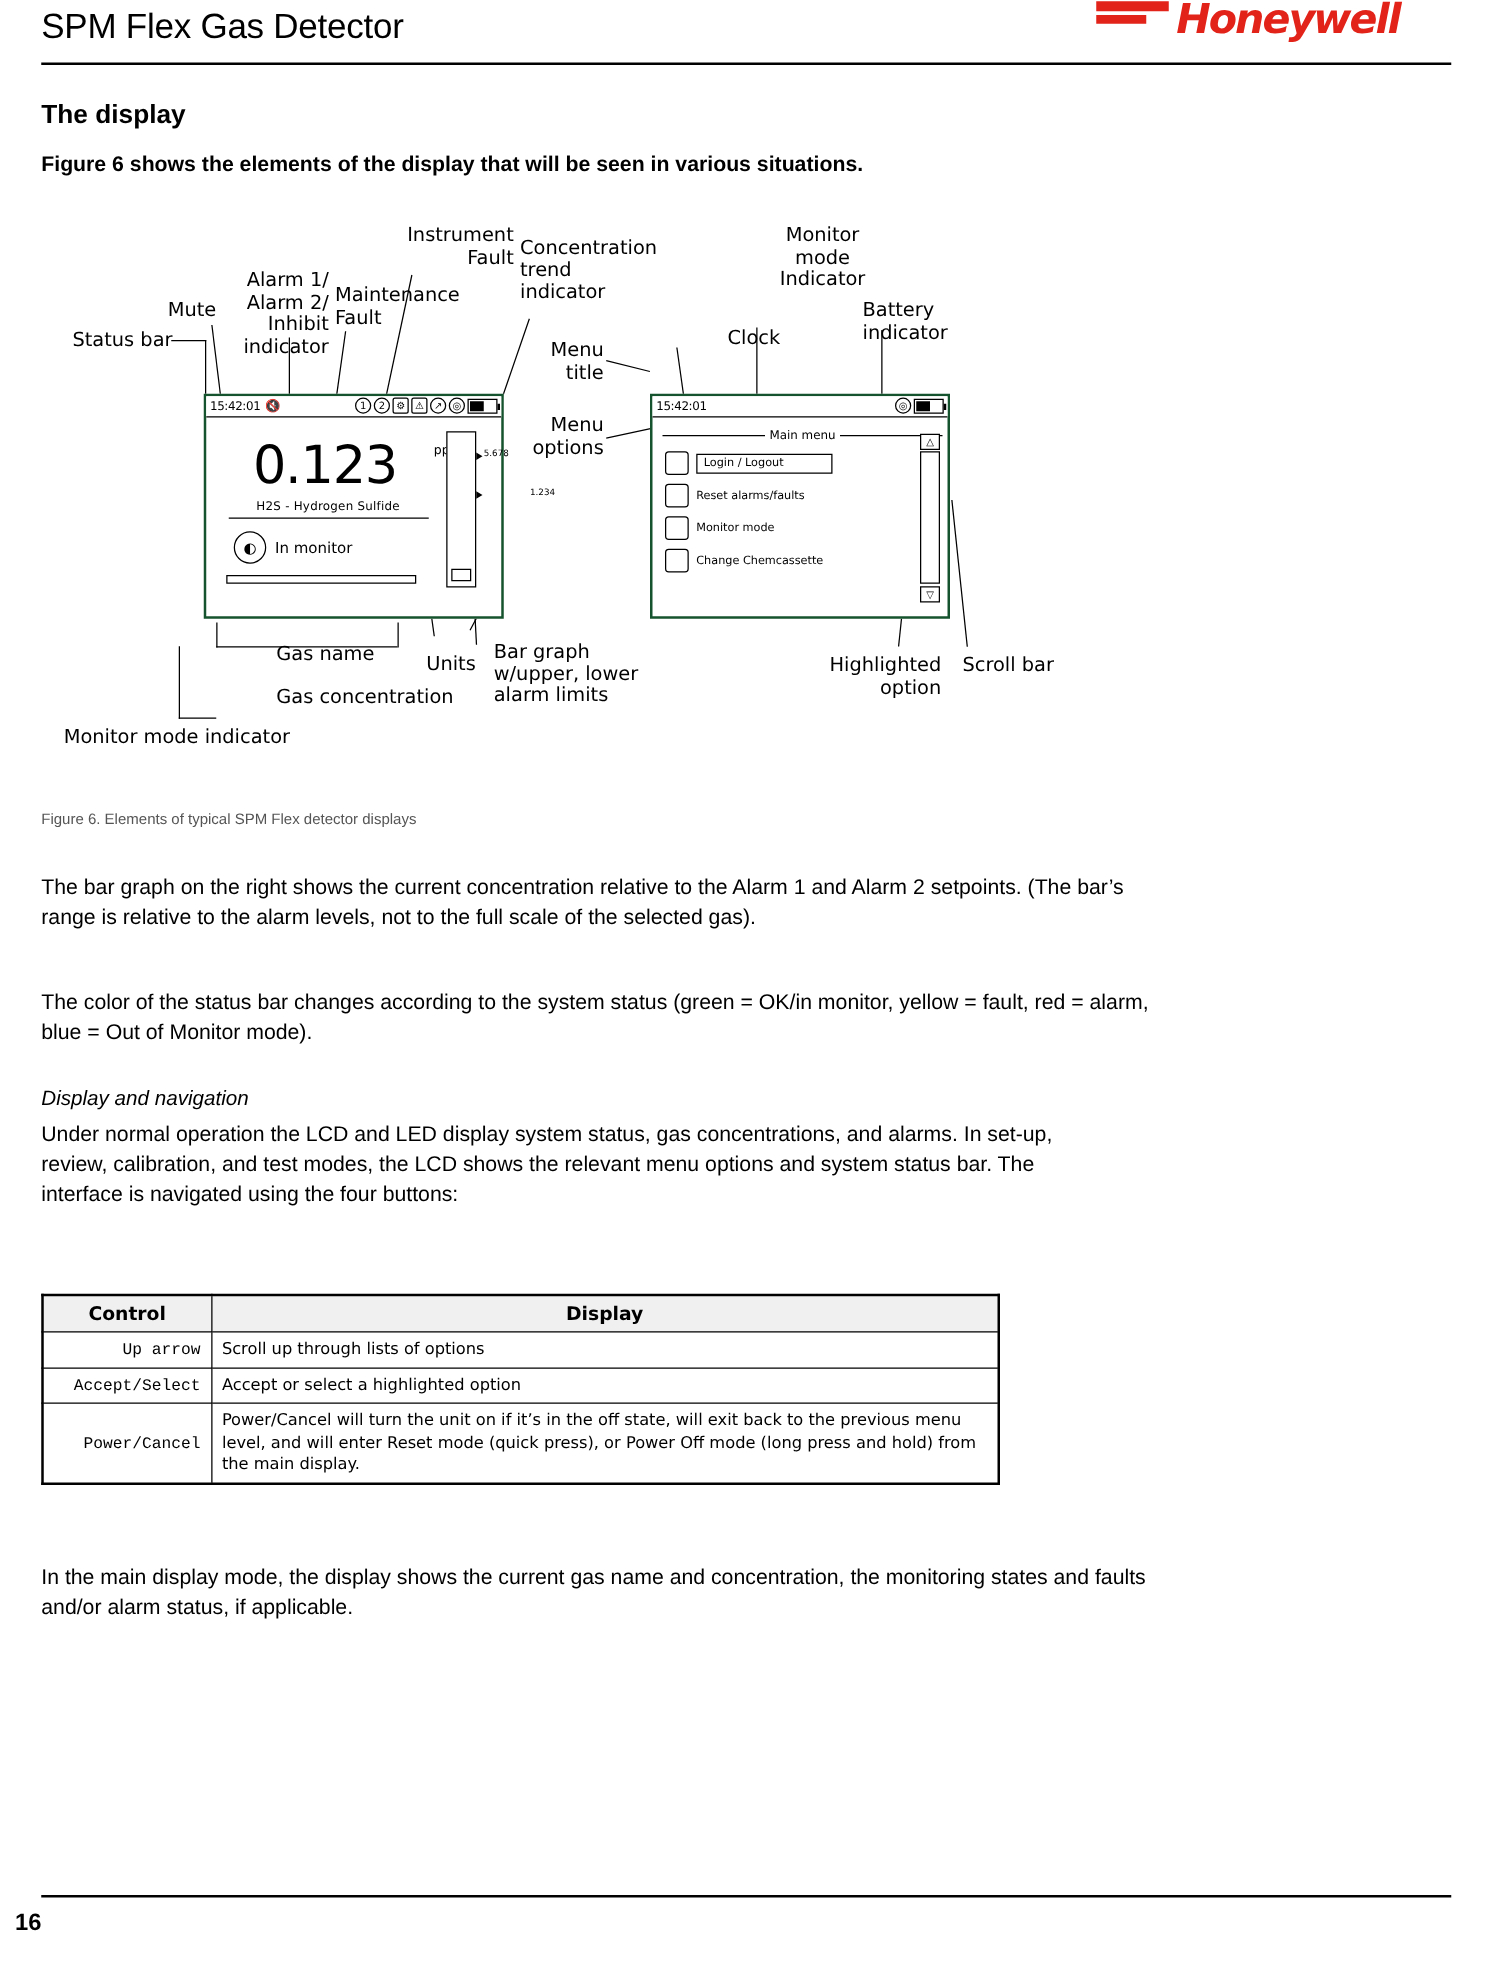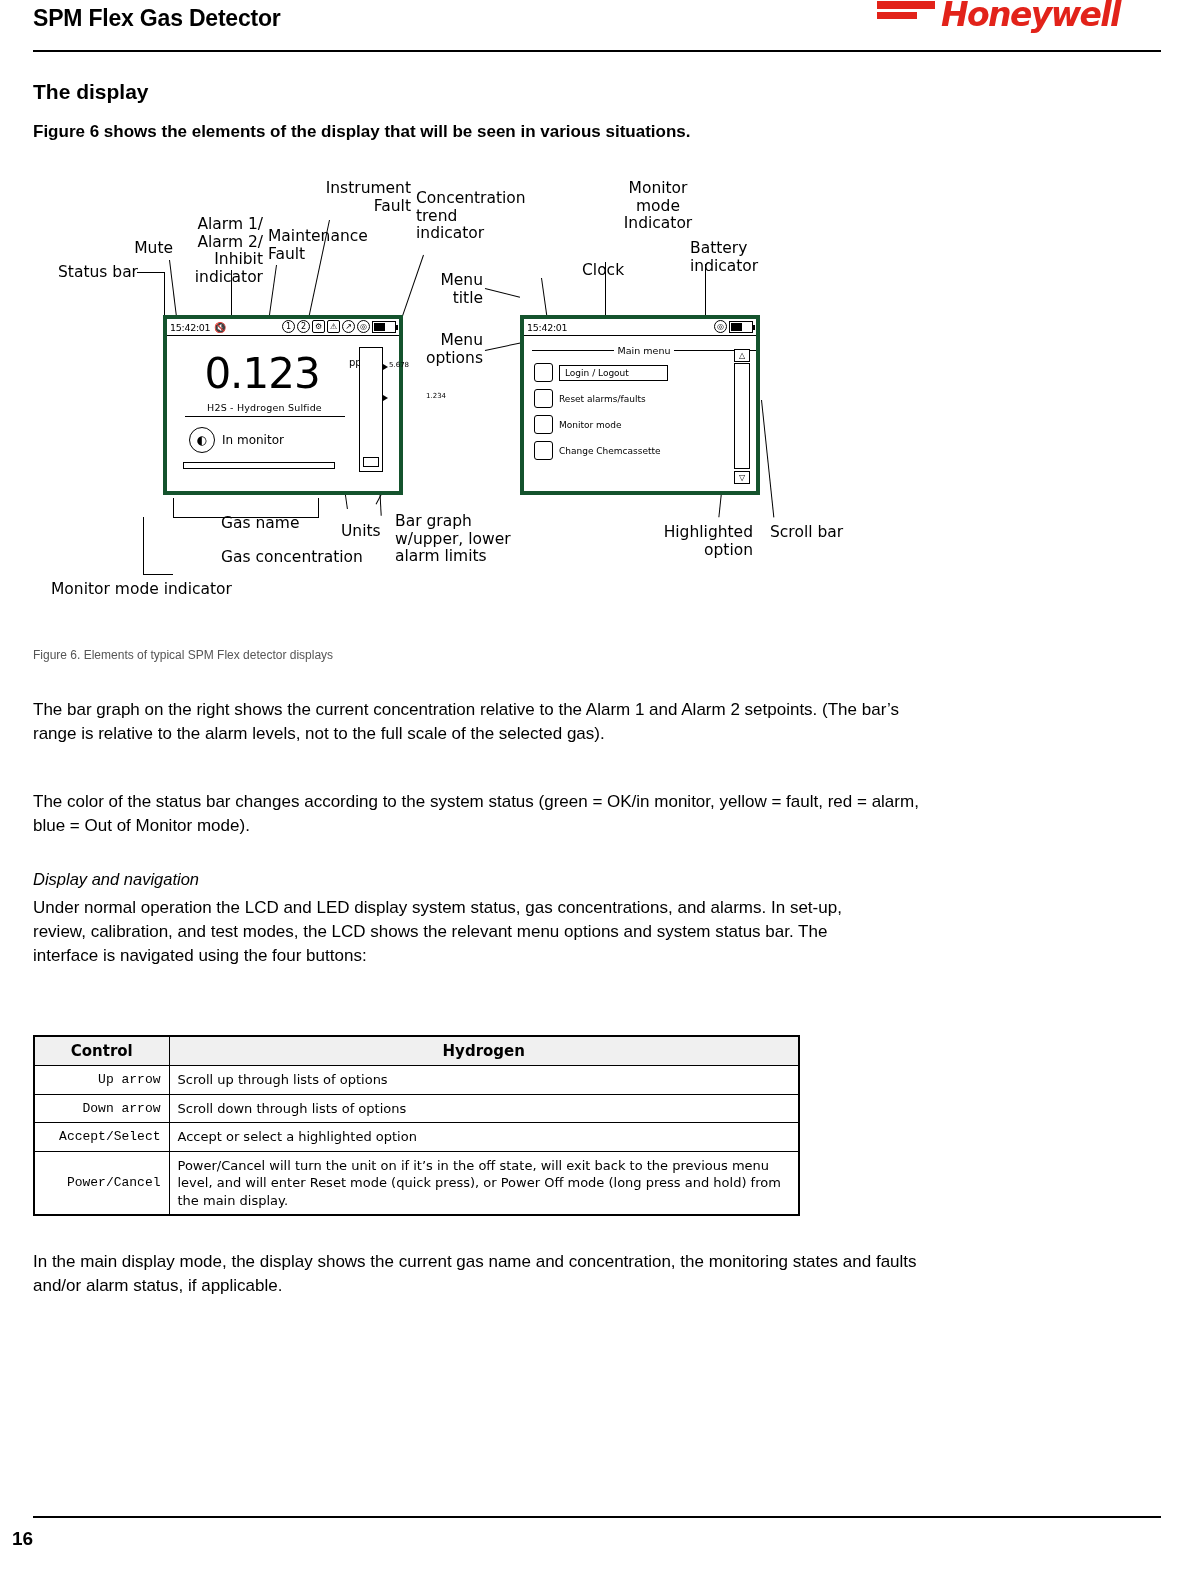--- a/index.html
+++ b/index.html
@@ -14,21 +14,21 @@
   }
 
   
   .page-header {
     position: absolute;
     left: 33px; top: 0px; width: 1128px; height: 52px;
     border-bottom: 2px solid #000;
   }
   .doc-title {
     position: absolute; left: 0; top: 5px;
-    font-size: 23px; font-weight: bold; letter-spacing: -0.2px;
+    font-size: 28px; font-weight: normal; letter-spacing: -0.2px;
   }
   .brand {
     position: absolute; right: 12px; top: 2px;
     width: 272px; height: 38px;
     display: flex; align-items: flex-end; justify-content: flex-end;
   }
   .brand-text {
     font-family: "DejaVu Sans", sans-serif;
     font-weight: bold; font-style: italic;
     font-size: 33px; color: #E2231A; letter-spacing: -1.6px;
@@ -64,21 +64,21 @@
     font-family: "DejaVu Sans", sans-serif;
   }
   .callout.r { text-align: right; }
   .callout.c { text-align: center; }
   .callout.l { text-align: left; }
 
   .lline { position: absolute; background: #000; }
 
   
   .lcd {
-    position: absolute; background: #fff; border: 4px solid #14532d; padding-left: 38px;
+    position: absolute; background: #fff; border: 2px solid #14532d; padding-left: 38px;
   }
   .lcd1 { left: 130px; top: 155px; width: 240px; height: 180px; }
   .lcd2 { left: 487px; top: 155px; width: 240px; height: 180px; }
 
   .statusbar {
     position: absolute; left: 0; top: 0; width: 100%; height: 17px;
     background: #fff; border-bottom: 1px solid #000;
     display: flex; align-items: center;
   }
   .clocktext {
@@ -371,31 +371,27 @@
 
 <div class="para p1">The bar graph on the right shows the current concentration relative to the Alarm 1 and Alarm 2 setpoints. (The bar’s range is relative to the alarm levels, not to the full scale of the selected gas).</div>
 <div class="para p2">The color of the status bar changes according to the system status (green = OK/in monitor, yellow = fault, red = alarm, blue = Out of Monitor mode).</div>
 <div class="sub-italic">Display and navigation</div>
 <div class="para p3">Under normal operation the LCD and LED display system status, gas concentrations, and alarms. In set-up, review, calibration, and test modes, the LCD shows the relevant menu options and system status bar. The interface is navigated using the four buttons:</div>
 
 <table class="tbl">
   <thead>
     <tr>
       <th class="ctrl">Control</th>
-      <th>Hydrogen</th>
+      <th>Display</th>
     </tr>
   </thead>
   <tbody>
     <tr>
       <td class="ctrl">Up arrow</td>
       <td class="fn">Scroll up through lists of options</td>
-    </tr>
-    <tr>
-      <td class="ctrl">Down arrow</td>
-      <td class="fn">Scroll down through lists of options</td>
     </tr>
     <tr>
       <td class="ctrl">Accept/Select</td>
       <td class="fn">Accept or select a highlighted option</td>
     </tr>
     <tr>
       <td class="ctrl">Power/Cancel</td>
       <td class="fn">Power/Cancel will turn the unit on if it’s in the off state, will exit back to the previous menu level, and will enter Reset mode (quick press), or Power Off mode (long press and hold) from the main display.</td>
     </tr>
   </tbody>

